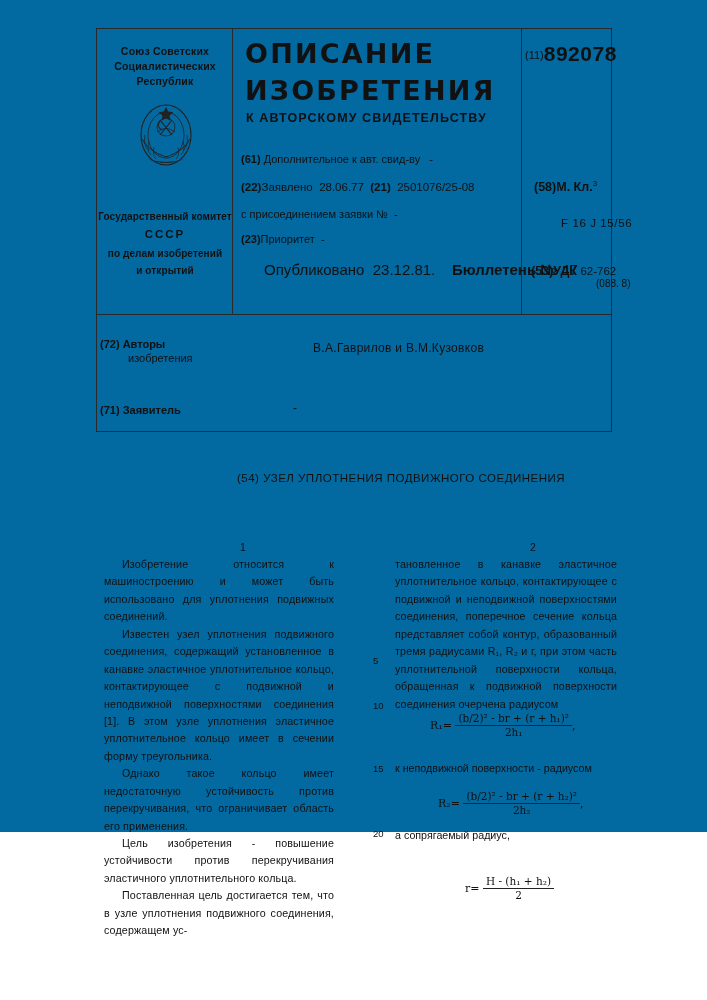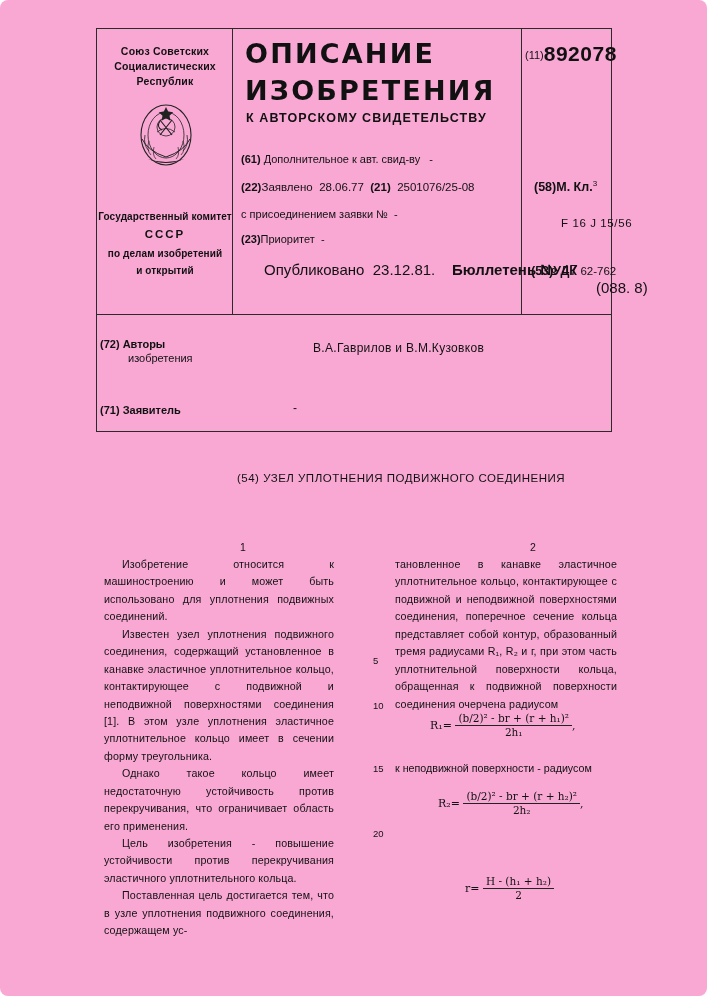--- a/index.html
+++ b/index.html
@@ -12,23 +12,22 @@
     height: 1000px;
     position: relative;
     font-family: "Liberation Sans", sans-serif;
     color: #111;
     overflow: hidden;
   }
   .page {
     position: absolute;
     left: 0; top: 0;
     width: 707px;
-    height: 996px;
-    background: #f9a8d4;
-    border-radius: 8px;
+    height: 832px;
+    background: #0369a1;
   }
 
   
   .header-box {
     position: absolute;
     left: 96px;
     top: 28px;
     width: 516px;
     height: 404px;
     border: 1px solid #2a2a2a;
@@ -152,21 +151,21 @@
   .f22 { left: 241px; top: 179px; font-size: 11.5px; }
   .f22b { left: 241px; top: 207px; }
   .f23 { left: 241px; top: 232px; }
   .fopub { left: 264px; top: 259px; font-size: 15px; }
   .fdata { left: 269px; top: 288px; font-size: 11.5px; }
 
   .f51 { left: 534px; top: 178px; font-size: 12.5px; }
   .f51 sup { font-size: 8px; }
   .fmpk { left: 561px; top: 215px; font-size: 11.5px; letter-spacing: 0.6px; }
   .f53 { left: 531px; top: 263px; font-size: 12.5px; }
-  .f53b { left: 596px; top: 277px; font-size: 15px; }
+  .f53b { left: 596px; top: 277px; font-size: 10px; }
 
   .f72 { left: 100px; top: 337px; font-size: 11px; }
   .f72b { left: 128px; top: 351px; font-size: 11px; }
   .authors { left: 313px; top: 340px; font-size: 12px; letter-spacing: 0.3px; }
   .f71 { left: 100px; top: 403px; font-size: 11px; }
   .f71dash { left: 293px; top: 400px; font-size: 12px; }
 
   
   .inv-title {
     position: absolute;
@@ -383,20 +382,21 @@
   <div class="txt-line t-neподв">к неподвижной поверхности - радиусом</div>
 
   <div class="formula frm2">
     <span>R₂</span>=
     <span class="frac">
       <span class="num">(b/2)² - br + (r + h₂)²</span>
       <span class="den">2h₂</span>
     </span><span>,</span>
   </div>
 
+  <div class="txt-line t-sopr">а сопрягаемый  радиус,</div>
 
   <div class="formula frm3">
     <span>r</span>=
     <span class="frac">
       <span class="num">H - (h₁ + h₂)</span>
       <span class="den">2</span>
     </span>
   </div>
 
 </div>

